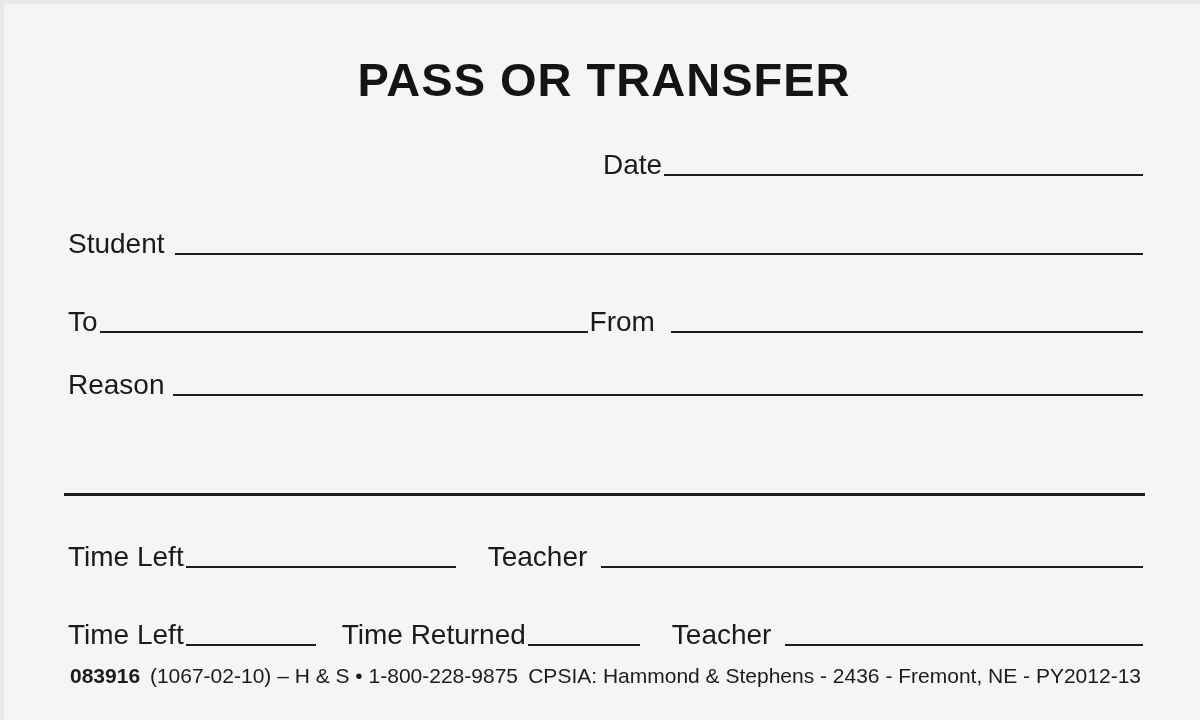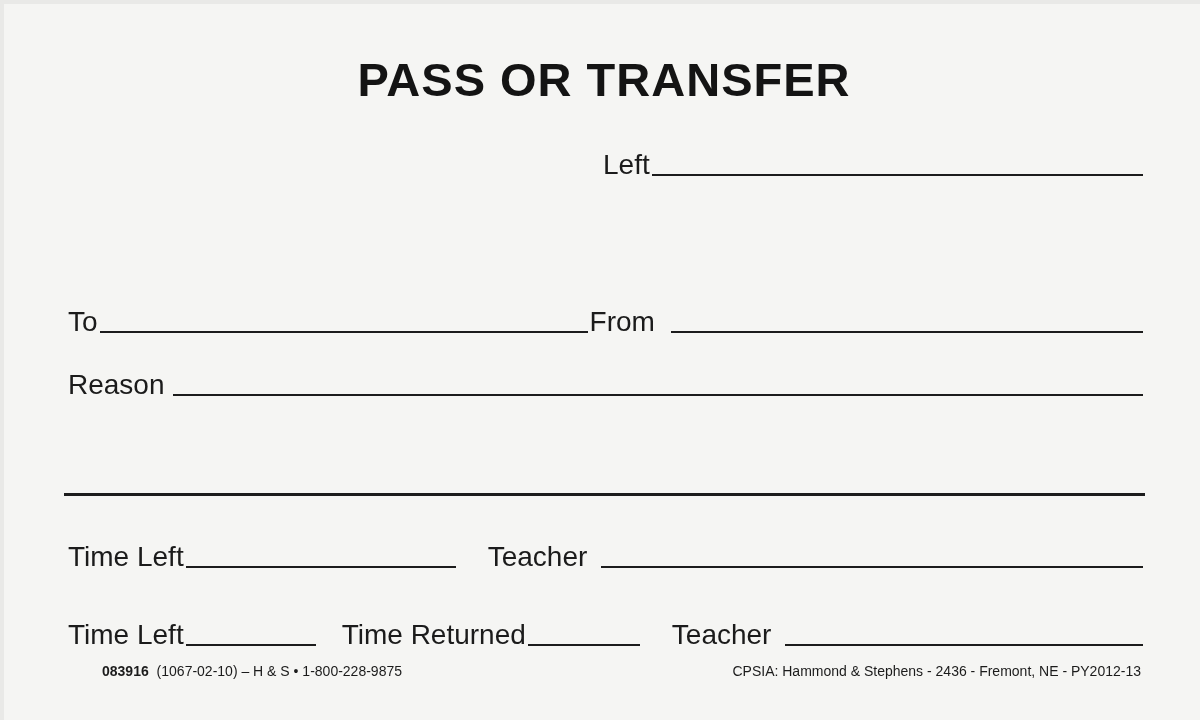--- a/index.html
+++ b/index.html
@@ -63,42 +63,47 @@
     position: absolute;
     height: 0;
     border-bottom: 3px solid #1c1c1c;
   }
 
   .footer {
     position: absolute;
     left: 60px; right: 59px; top: 655px;
     display: flex;
     justify-content: space-between;
-    font-size: 14px;
+    font-size: 21px;
     line-height: 1.2;
     color: #1b1b1b;
     white-space: pre;
-    margin-left: 32px;
   }
   .footer b { font-weight: bold; }
 </style>
 </head>
 <body>
 
 <div class="sheet">
 
   <div class="title">PASS OR TRANSFER</div>
 
   <div class="row" style="left:595px; top:144px; width:546px;">
-    <span class="lbl">Left</span>
+    <span class="lbl">Date</span>
     <span class="line grow">
         <span class="val"></span>
       </span>
   </div>
 
+  <div class="row" style="left:60px; top:223px; width:1081px;">
+    <span class="lbl">Student</span>
+    <span class="line grow" style="margin-left:8px;">
+        <span class="val"></span>
+      </span>
+  </div>
 
   <div class="row" style="left:60px; top:301px; width:1081px;">
     <span class="lbl">To</span>
     <span class="line" style="width:488px;">
         <span class="val"></span>
       </span>
     <span class="lbl" style="">From</span>
     <span class="line grow" style="margin-left:14px;">
         <span class="val"></span>
       </span>

